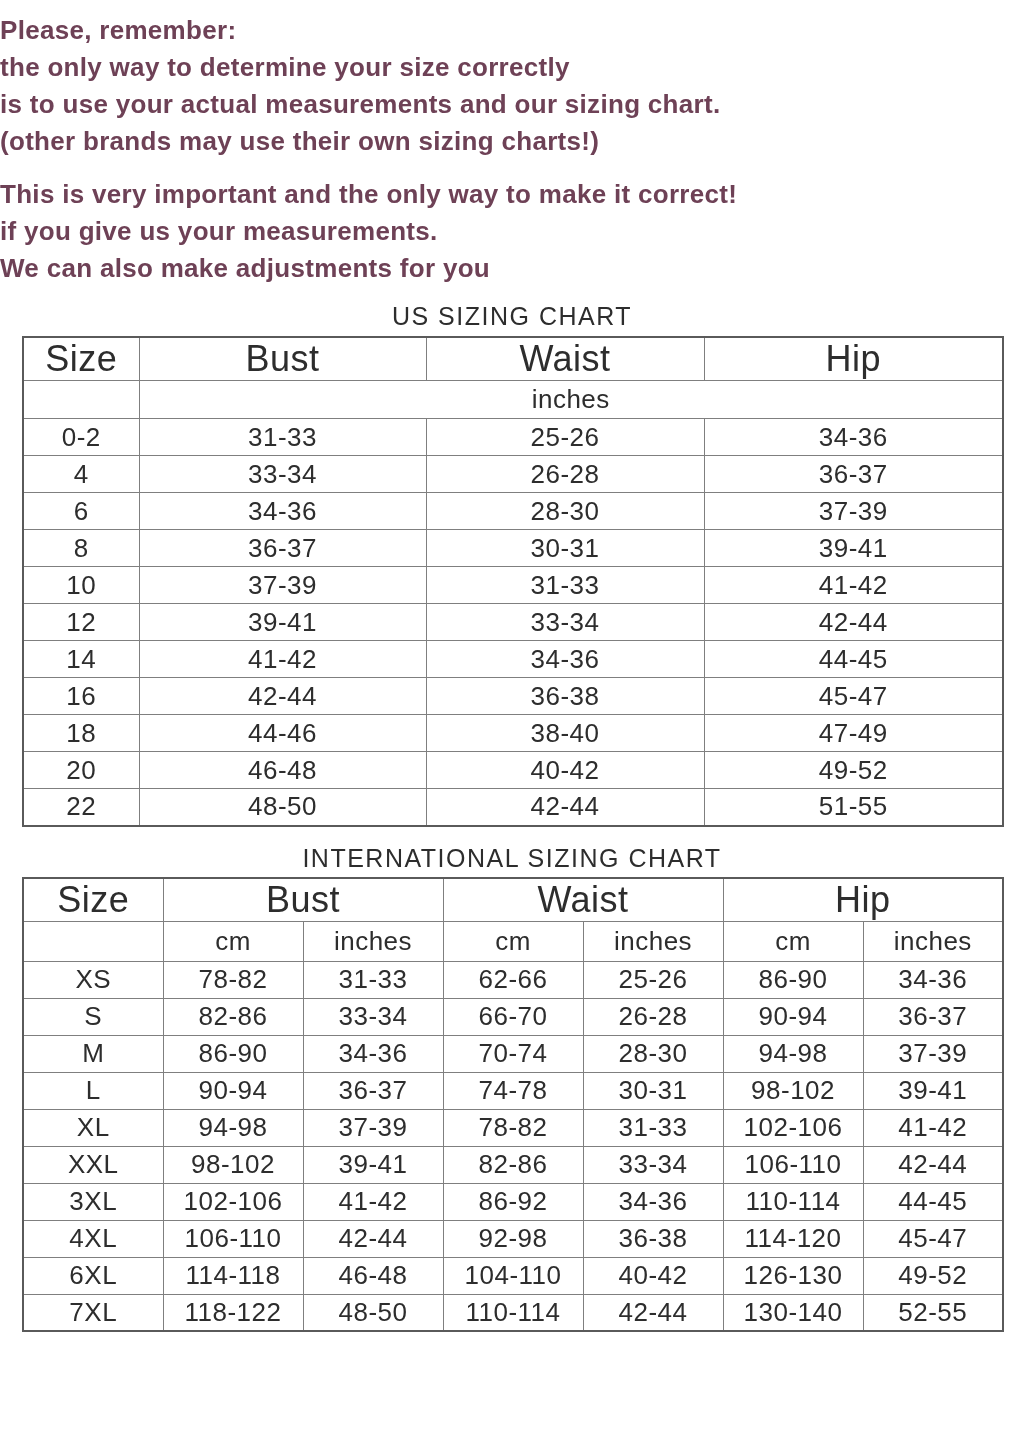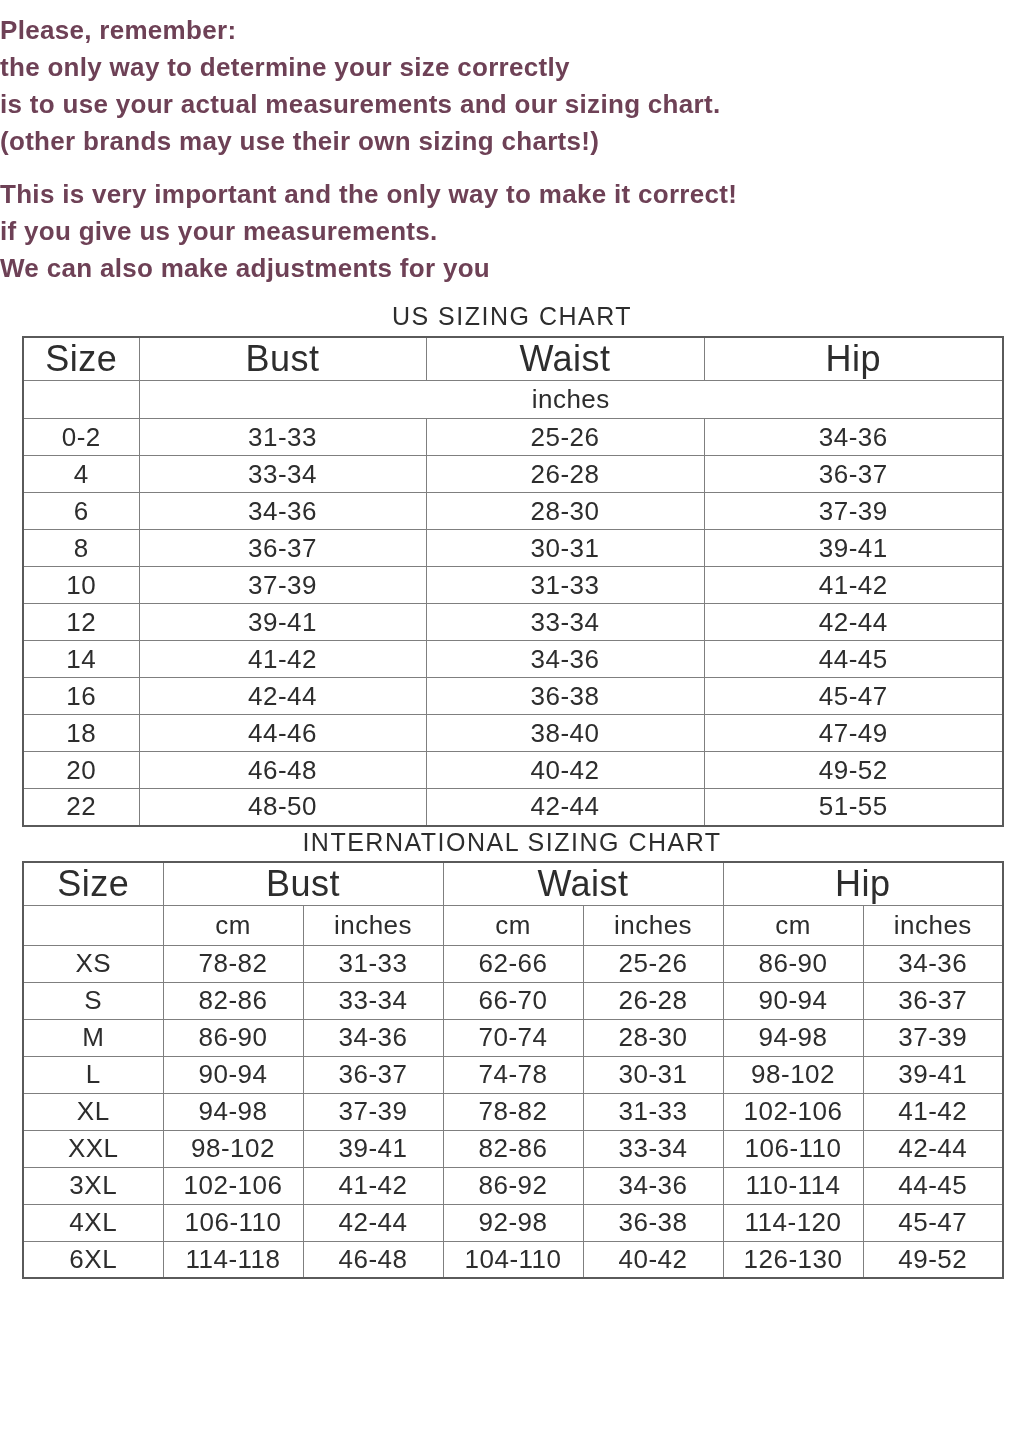--- a/index.html
+++ b/index.html
@@ -29,21 +29,21 @@
   
   .chart-title {
     text-align: center;
     color: #2d2d2d;
     font-size: 25px;
     line-height: 30px;
     font-weight: 400;
     letter-spacing: 1.5px;
   }
   .us-title   { margin-top: 14px; }
-  .intl-title { margin-top: 0; text-align: center; }
+  .intl-title { margin-top: 16px; text-align: center; }
 
   
   table {
     border-collapse: collapse;
     table-layout: fixed;
     width: 980px;
     margin-left: 22px;
     border: 2px solid #5a5a5a;
   }
   .us-table   { margin-top: 5px; }
@@ -275,14 +275,23 @@
       </tr>
       <tr>
         <td>6XL</td>
         <td>114-118</td>
         <td>46-48</td>
         <td>104-110</td>
         <td>40-42</td>
         <td>126-130</td>
         <td>49-52</td>
       </tr>
+      <tr>
+        <td>7XL</td>
+        <td>118-122</td>
+        <td>48-50</td>
+        <td>110-114</td>
+        <td>42-44</td>
+        <td>130-140</td>
+        <td>52-55</td>
+      </tr>
     </tbody>
 </table>
 
 </body></html>

